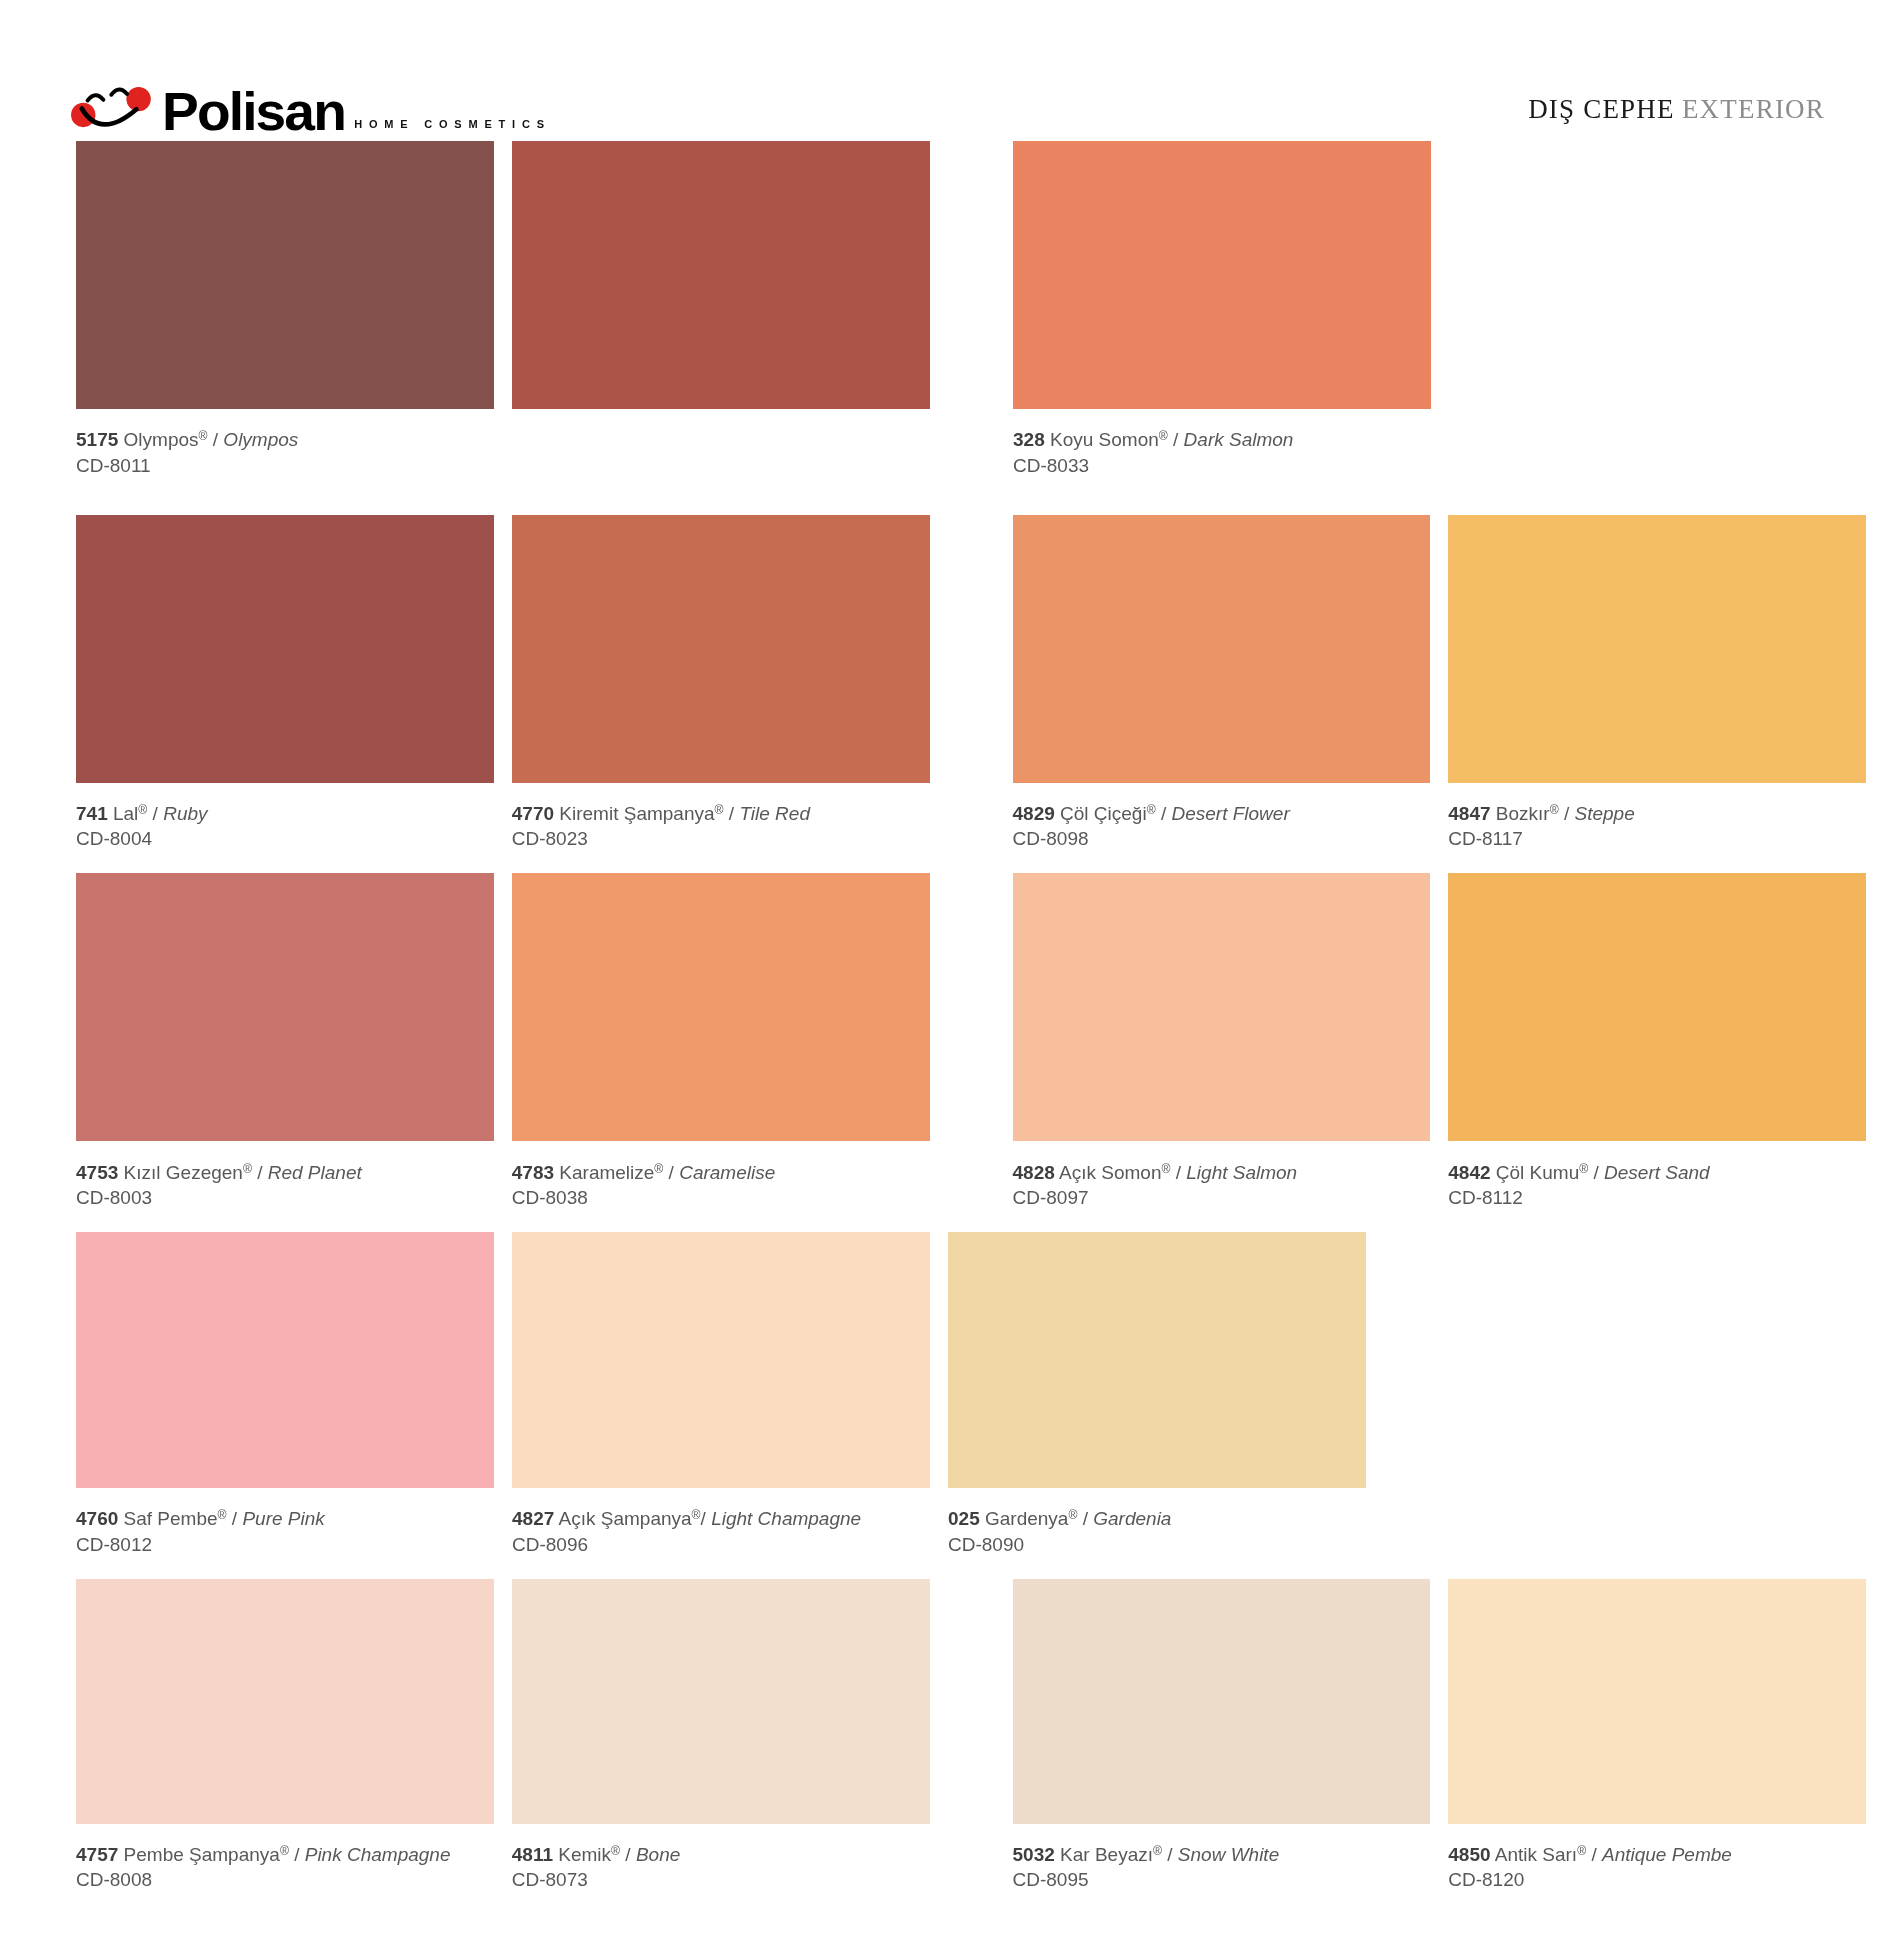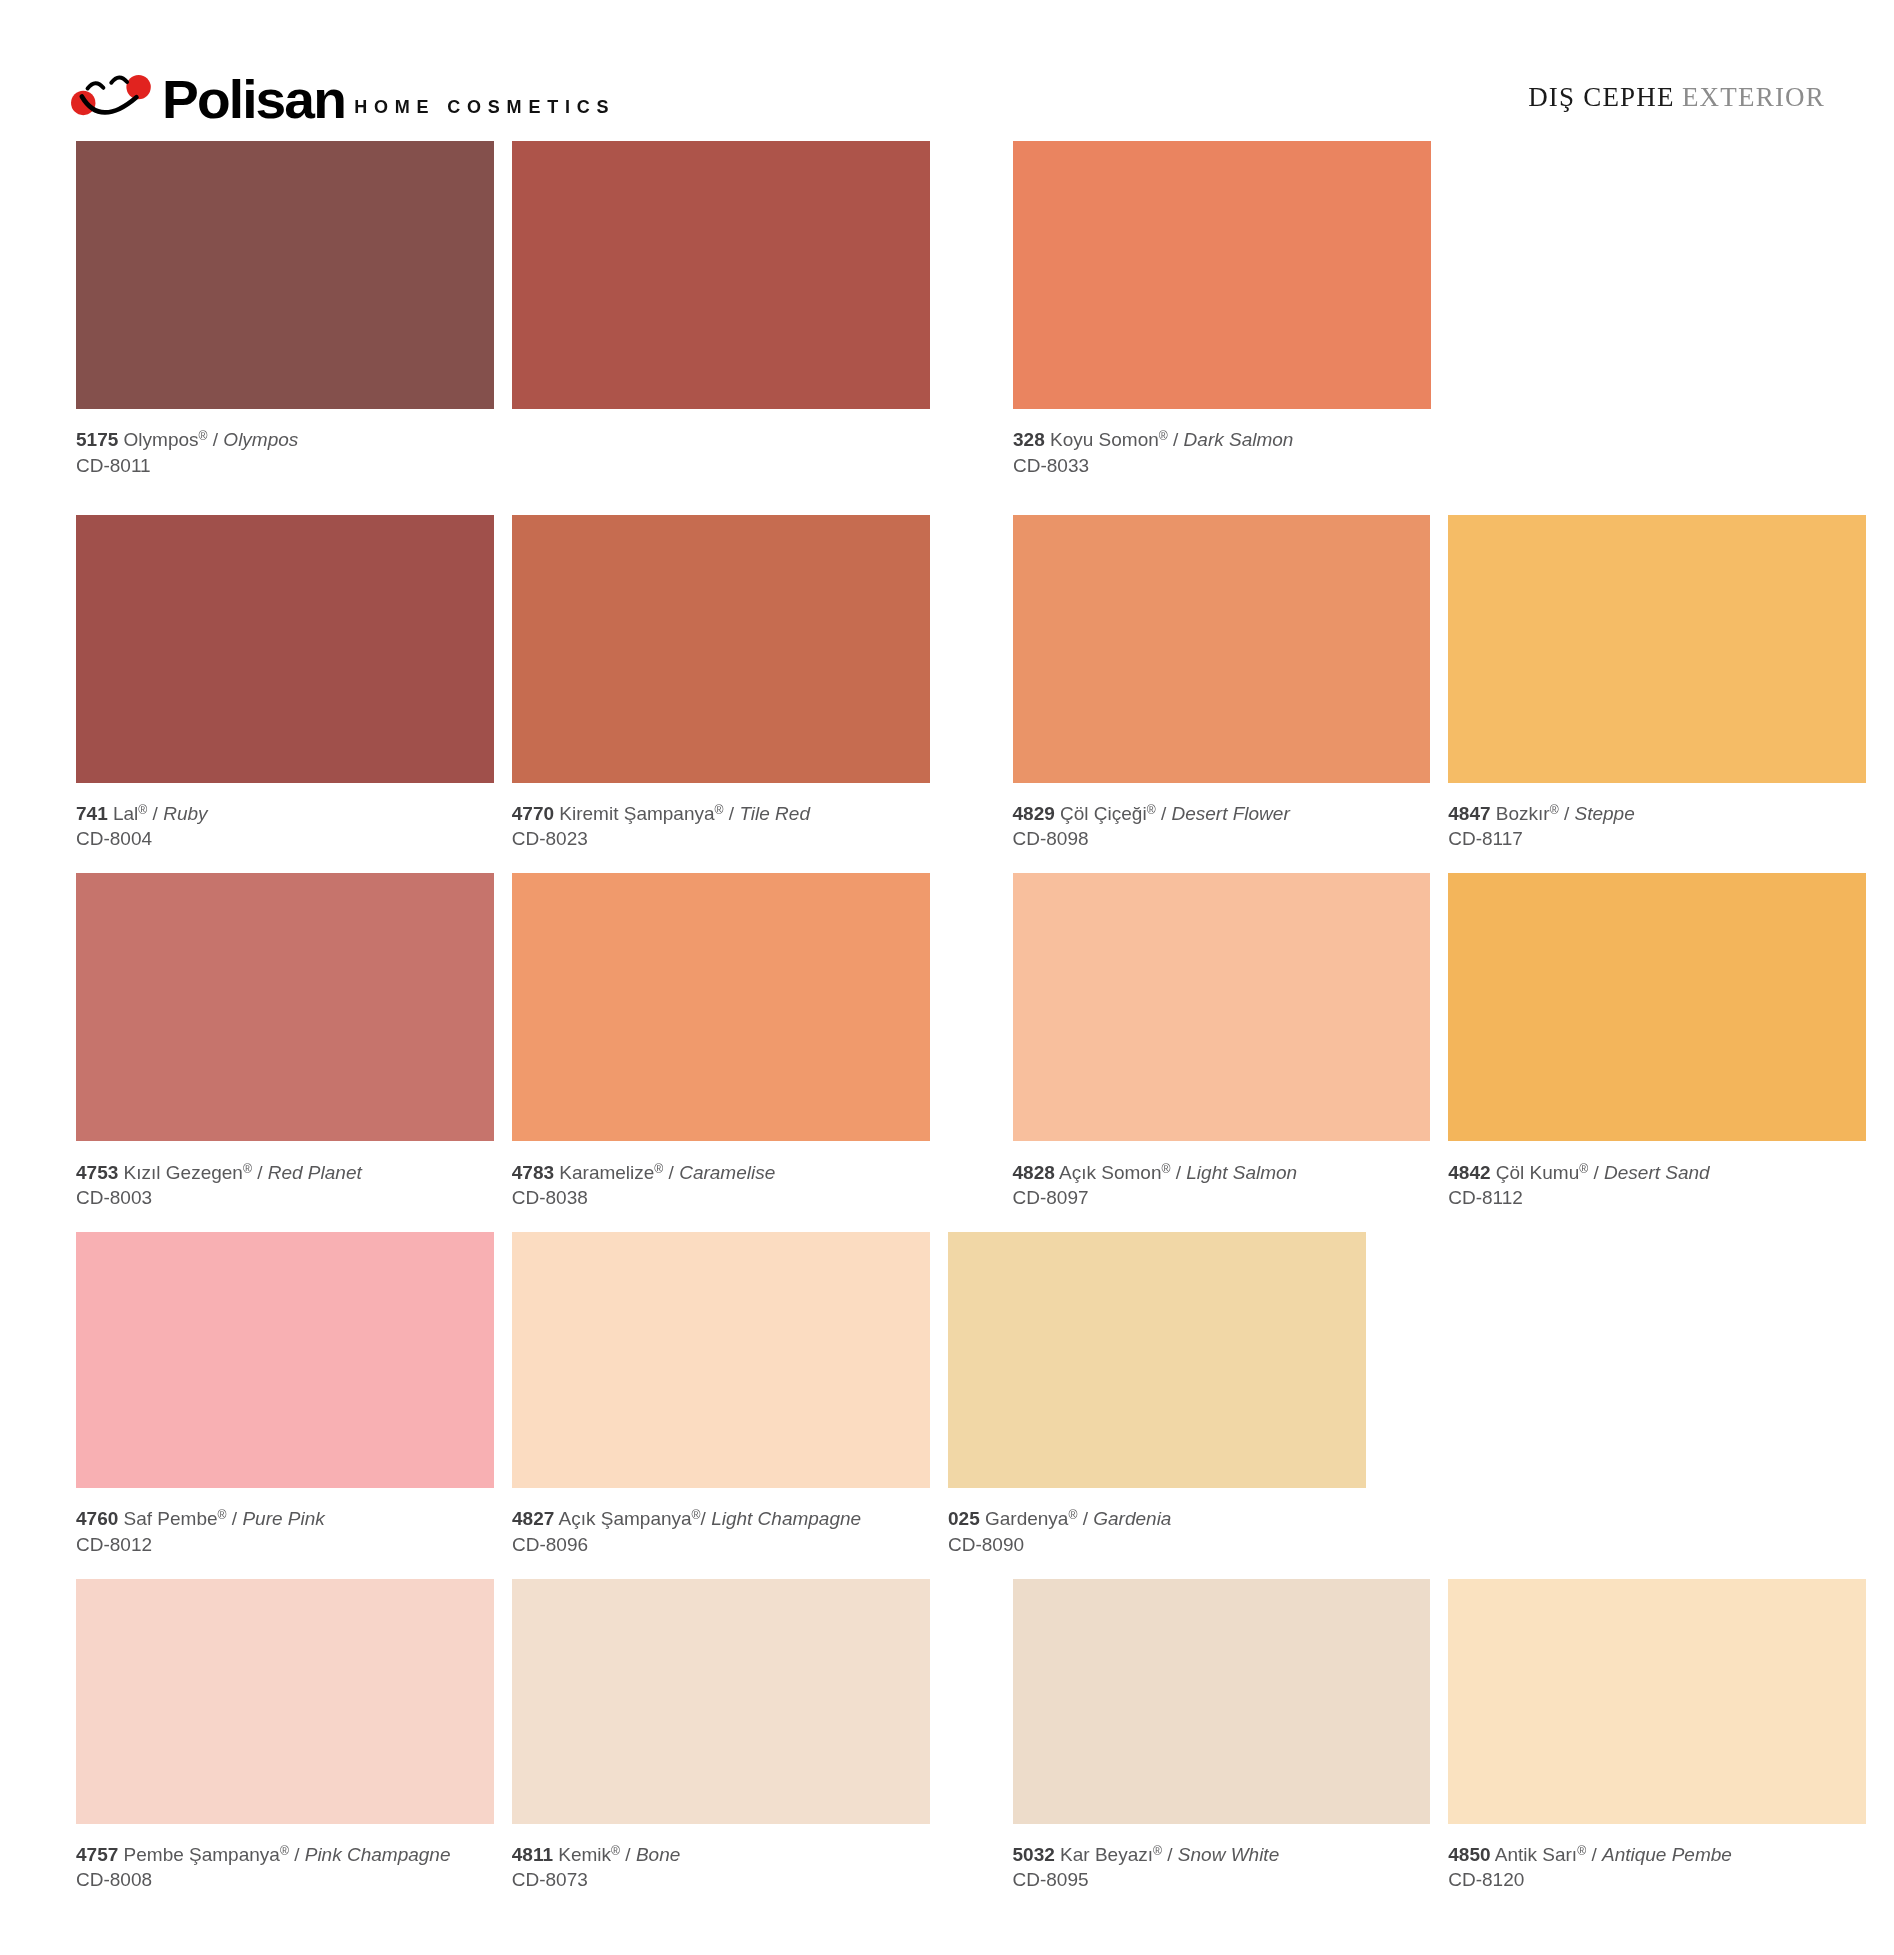--- a/index.html
+++ b/index.html
@@ -21,21 +21,21 @@
     width: 1894px;
     height: 1955px;
     background: #ffffff;
     overflow: hidden;
   }
 
   
   .header {
     position: absolute;
     left: 0;
-    top: 0;
+    top: 12px;
     width: 1894px;
     height: 133px;
   }
 
   .logo-block {
     position: absolute;
     left: 66px;
     top: 63px;
     display: flex;
     align-items: flex-end;
@@ -55,21 +55,21 @@
     font-size: 53px;
     letter-spacing: -1.8px;
     color: #000000;
     line-height: 0.82;
     transform: scaleX(1.04);
     transform-origin: left bottom;
   }
 
   .logo-sub {
     font-family: "Liberation Sans", sans-serif;
-    font-size: 18px;
+    font-size: 11px;
     font-weight: bold;
     letter-spacing: 6.8px;
     color: #111111;
     margin-left: 16px;
     padding-bottom: 2.9px;
     white-space: nowrap;
   }
 
   .header-right {
     position: absolute;

